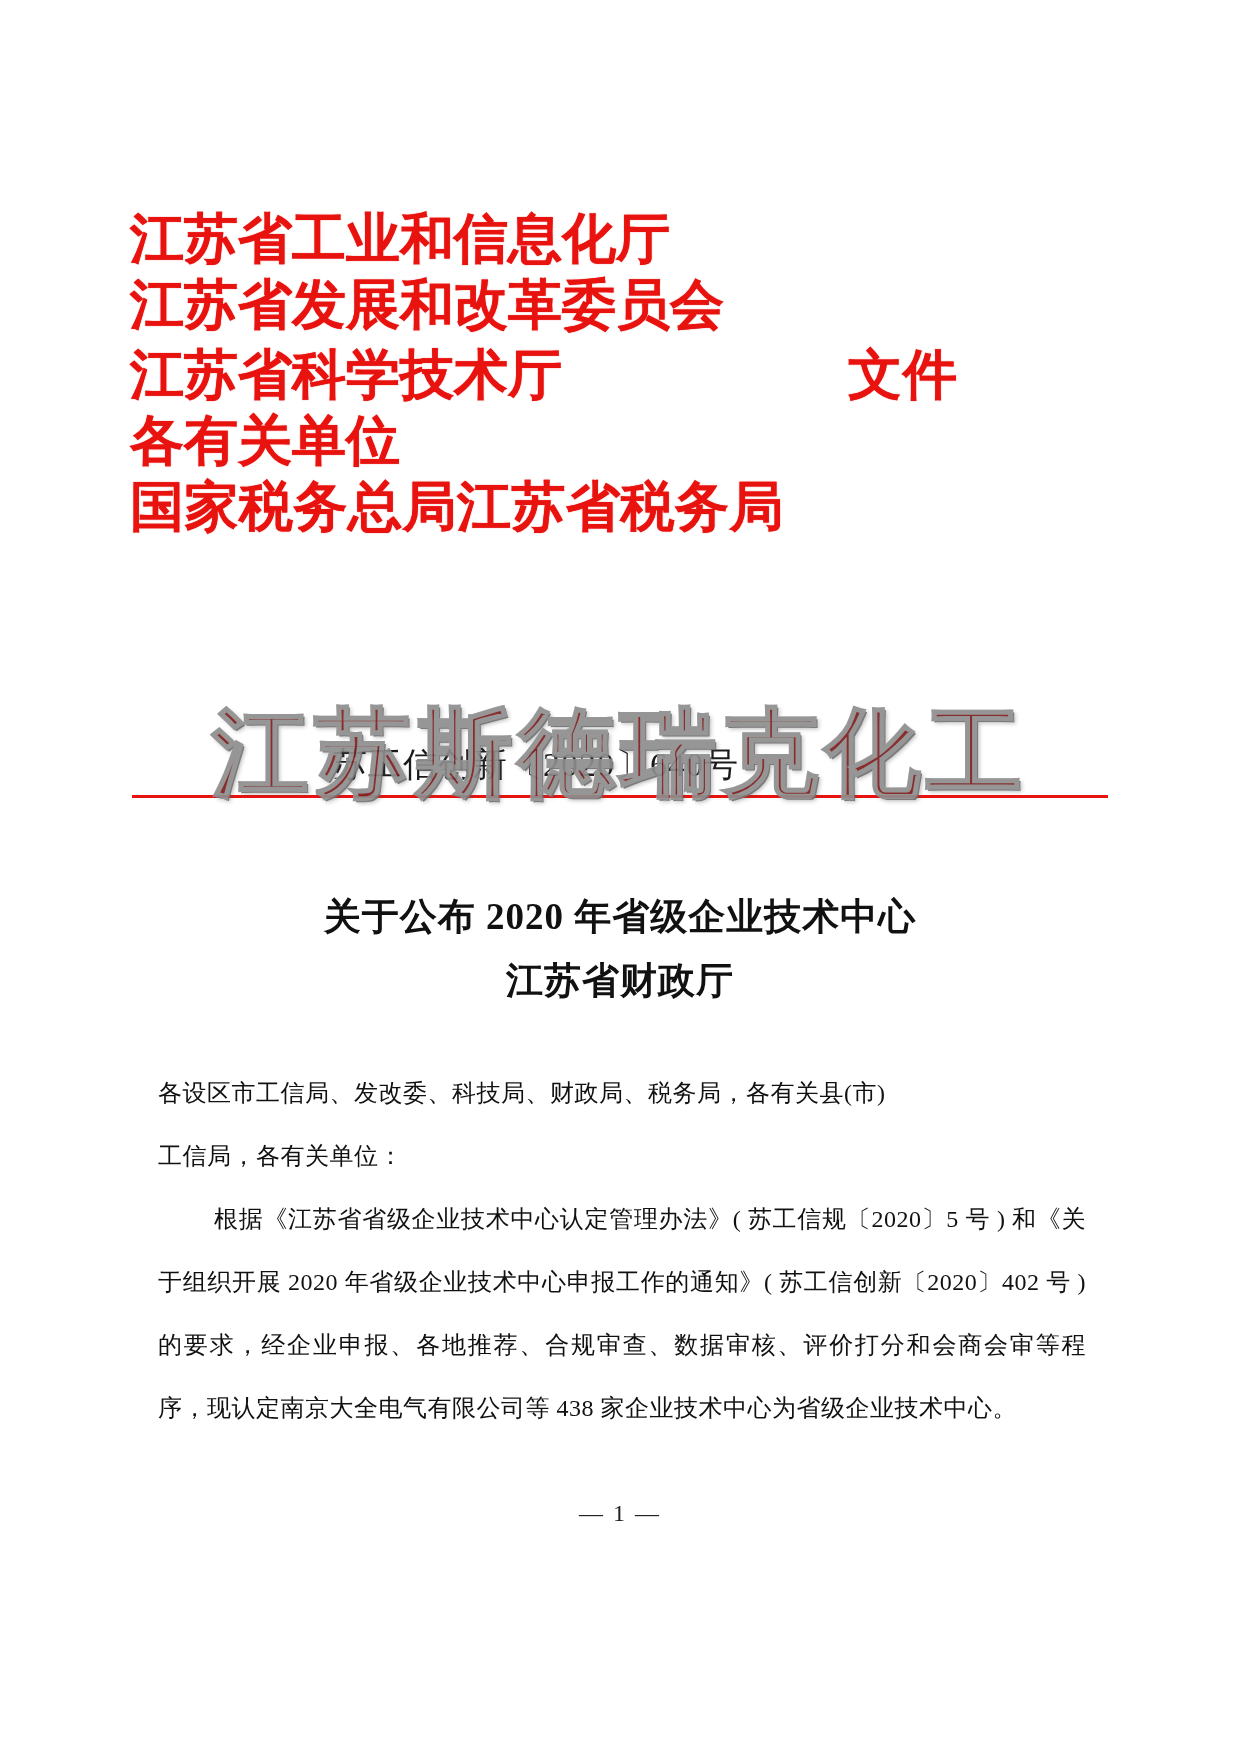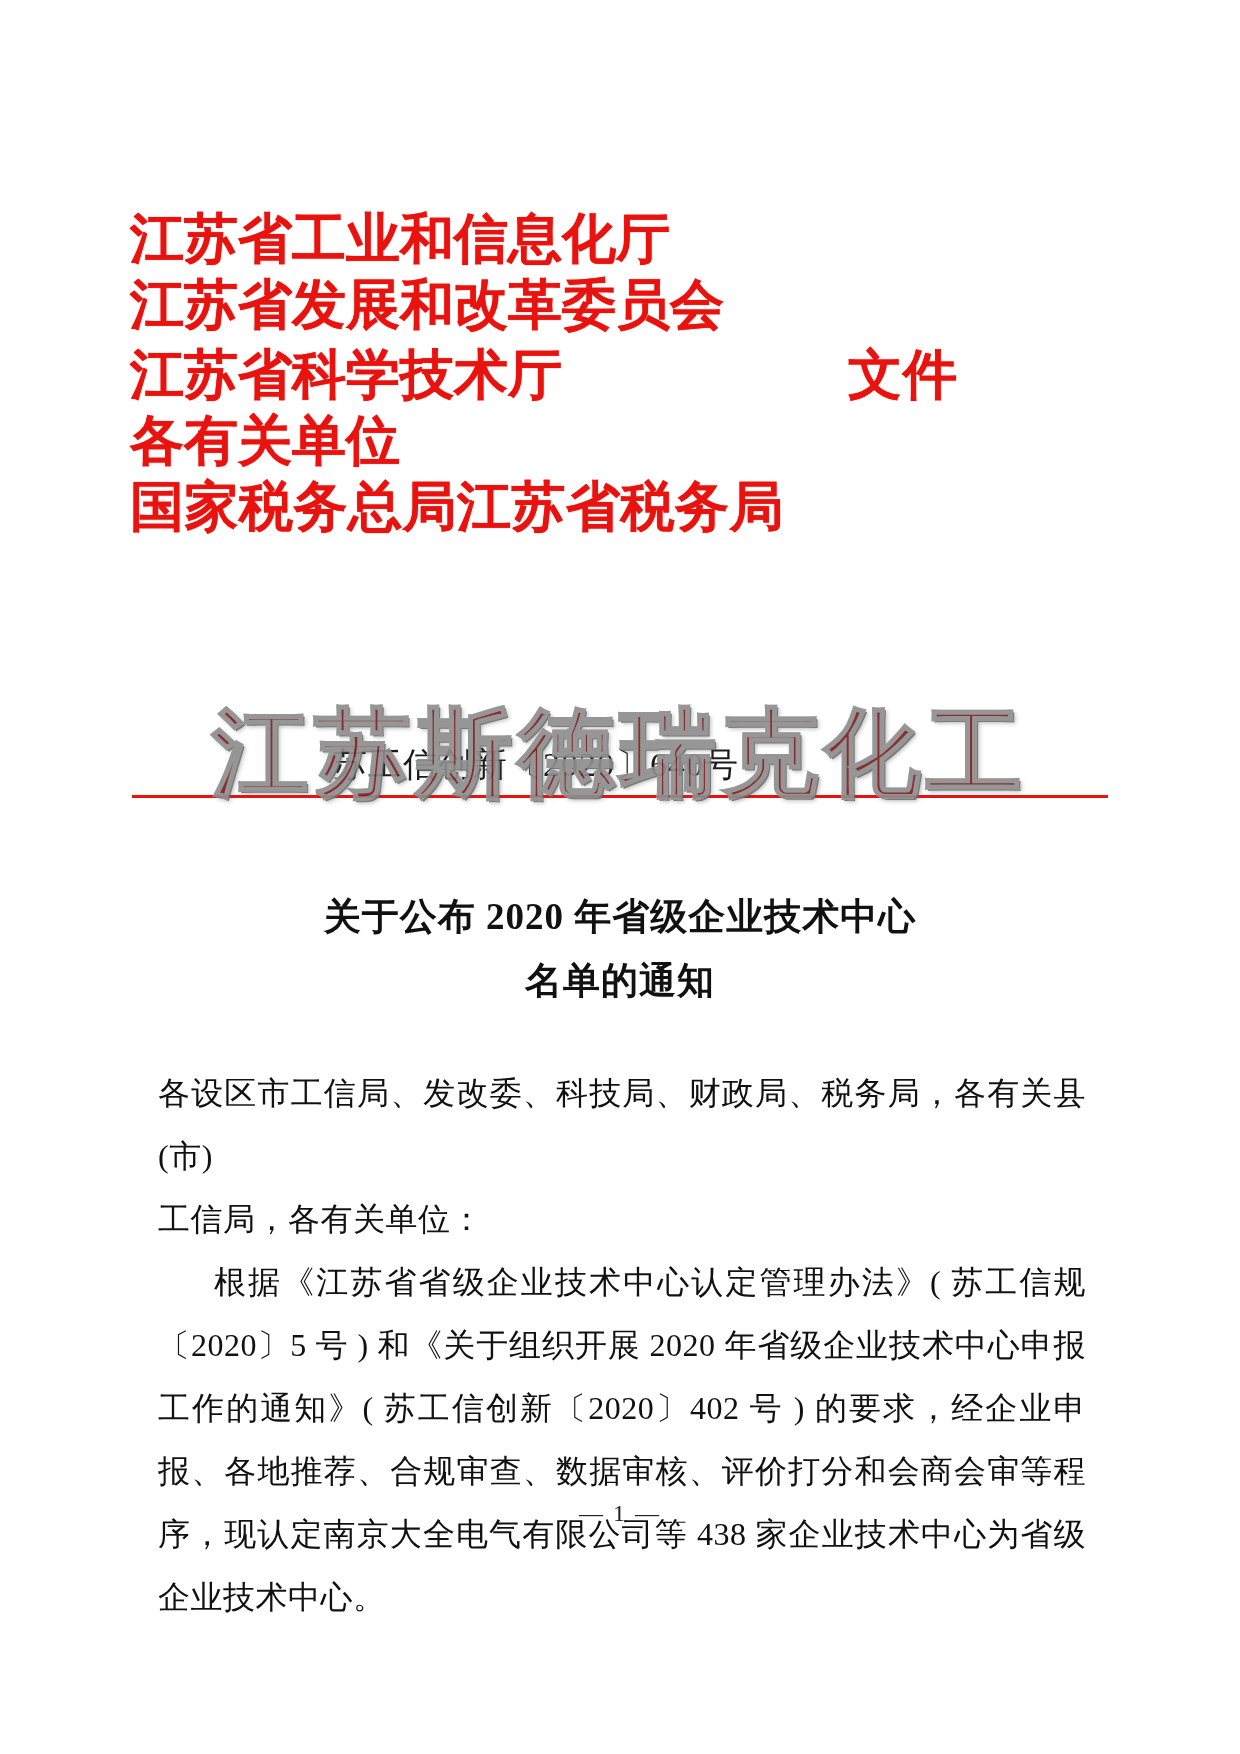--- a/index.html
+++ b/index.html
@@ -100,21 +100,21 @@
     letter-spacing: 1px;
     color: #111;
   }
 
   
   .body-text {
     position: absolute;
     left: 158px;
     top: 1062px;
     width: 928px;
-    font-size: 32px;
+    font-size: 24px;
     line-height: 63px;
     letter-spacing: 0.5px;
     color: #111;
     text-align: justify;
     text-justify: inter-ideograph;
   }
   .body-text p {
     margin: 0;
   }
   .body-text p.indent {
@@ -177,21 +177,21 @@
       <div class="lh-line tight">国家税务总局江苏省税务局</div>
     </div>
   </div>
 
   <div class="doc-number">苏工信创新〔2020〕640号</div>
 
   <div class="red-rule"></div>
 
   <div class="title">
     <div>关于公布 2020 年省级企业技术中心</div>
-    <div>名单的通知</div>
+    <div>江苏省财政厅</div>
   </div>
 
   <div class="body-text">
     <p>各设区市工信局、发改委、科技局、财政局、税务局，各有关县(市)</p>
     <p>工信局，各有关单位：</p>
     <p class="indent">根据《江苏省省级企业技术中心认定管理办法》( 苏工信规〔2020〕5 号 ) 和《关于组织开展 2020 年省级企业技术中心申报工作的通知》( 苏工信创新〔2020〕402 号 ) 的要求，经企业申报、各地推荐、合规审查、数据审核、评价打分和会商会审等程序，现认定南京大全电气有限公司等 438 家企业技术中心为省级企业技术中心。</p>
   </div>
 
   <div class="footer">— 1 —</div>
 

